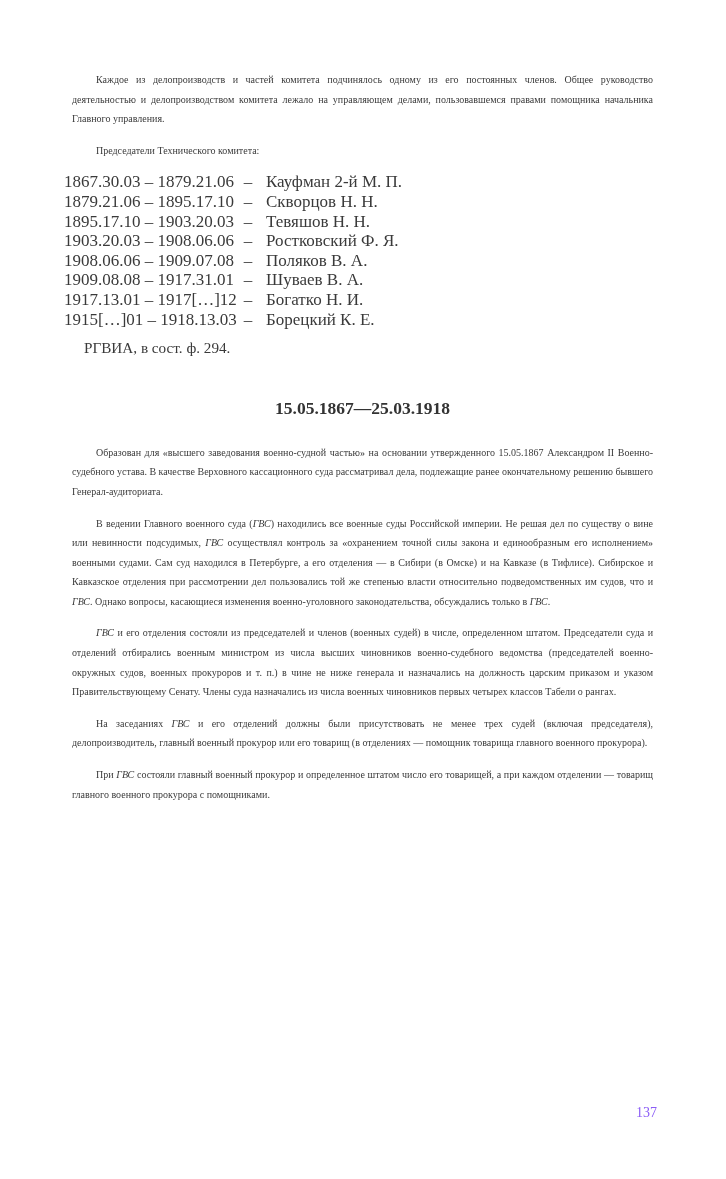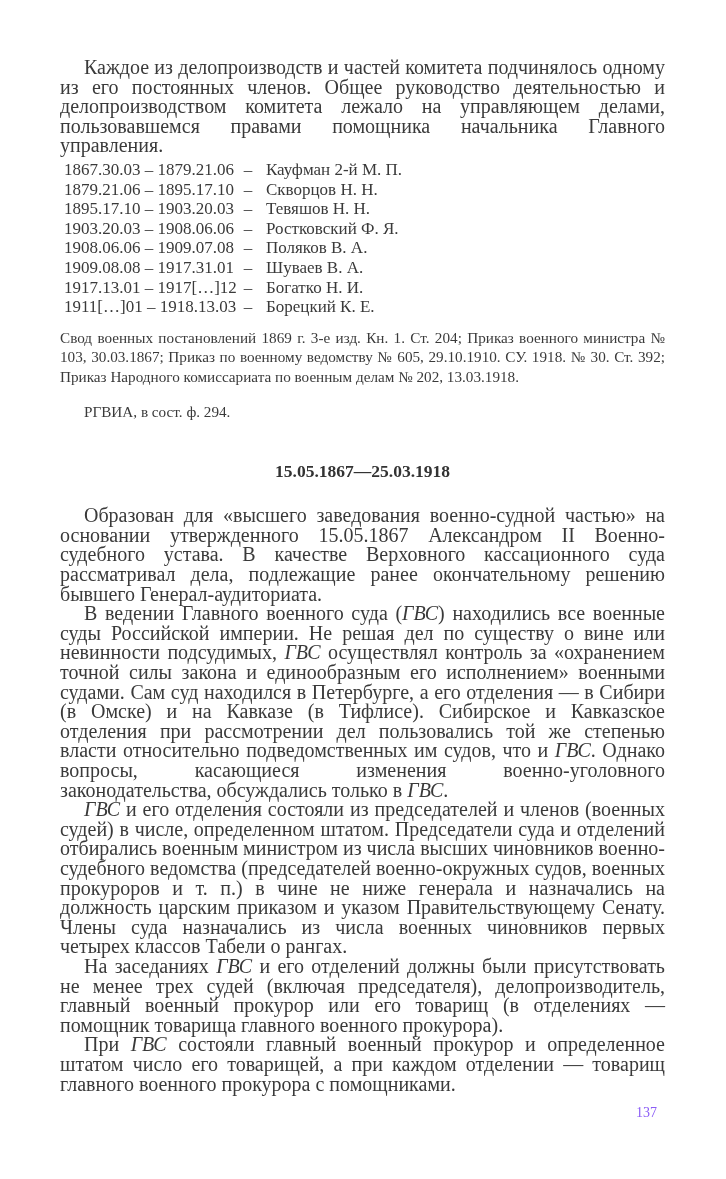--- a/index.html
+++ b/index.html
@@ -15,25 +15,25 @@
     font-family: "Liberation Serif", "DejaVu Serif", serif;
     color: #3a3a3a;
   }
   .page {
     position: absolute;
     left: 60px;
     top: 58px;
     width: 605px;
   }
   .p {
-    font-size: 20px;
+    font-size: 10px;
     line-height: 19.6px;
     text-align: justify;
     text-align-last: left;
-    margin: 0;
+    margin: 12px;
     text-indent: 24px;
     hyphens: manual;
   }
   .list {
     margin: 4px;
     padding-left: 0;
     list-style: none;
     font-size: 17px;
     line-height: 19.6px;
   }
@@ -74,20 +74,21 @@
     color: #8b5cf6;
   }
   .it { font-style: italic; }
 </style>
 </head>
 <body>
 
 <div class="page">
 
   <p class="p">Каждое из делопроизводств и частей комитета подчинялось одному из его постоянных членов. Общее руководство деятельностью и делопроизводством комитета лежало на управляющем делами, пользовавшемся правами помощника начальника Главного управления.</p>
+  <p class="p">Председатели Технического комитета:</p>
 
   <ul class="list">
     <li>
         <span class="dates">1867.30.03 – 1879.21.06</span>
         <span class="dash">–</span>
         <span class="name">Кауфман 2-й М. П.</span>
       </li>
     <li>
         <span class="dates">1879.21.06 – 1895.17.10</span>
         <span class="dash">–</span>
@@ -112,27 +113,26 @@
         <span class="dates">1909.08.08 – 1917.31.01</span>
         <span class="dash">–</span>
         <span class="name">Шуваев В. А.</span>
       </li>
     <li>
         <span class="dates">1917.13.01 – 1917[…]12</span>
         <span class="dash">–</span>
         <span class="name">Богатко Н. И.</span>
       </li>
     <li>
-        <span class="dates">1911[…]01 – 1918.13.03</span>
+        <span class="dates">1915[…]01 – 1918.13.03</span>
         <span class="dash">–</span>
         <span class="name">Борецкий К. Е.</span>
       </li>
   </ul>
 
-  <p class="sources">Свод военных постановлений 1869 г. 3-е изд. Кн. 1. Ст. 204; Приказ военного министра № 103, 30.03.1867; Приказ по военному ведомству № 605, 29.10.1910. СУ. 1918. № 30. Ст. 392; Приказ Народного комиссариата по военным делам № 202, 13.03.1918.</p>
   <p class="archive">РГВИА, в сост. ф. 294.</p>
 
   <div class="heading">
     <div class="dates-title">15.05.1867—25.03.1918</div>
   </div>
 
   <div class="section-body">
     <p class="p"><span>Образован для «высшего заведования военно-судной частью» на основании утвержденного 15.05.1867 Александром II Военно-судебного устава. В качестве Верховного кассационного суда рассматривал дела, подлежащие ранее окончательному решению бывшего Генерал-аудиториата.</span></p>
     <p class="p"><span>В ведении Главного военного суда (</span><span class="it">ГВС</span><span>) находились все военные суды Российской империи. Не решая дел по существу о вине или невинности подсудимых, </span><span class="it">ГВС</span><span> осуществлял контроль за «охранением точной силы закона и единообразным его исполнением» военными судами. Сам суд находился в Петербурге, а его отделения — в Сибири (в Омске) и на Кавказе (в Тифлисе). Сибирское и Кавказское отделения при рассмотрении дел пользовались той же степенью власти относительно подведомственных им судов, что и </span><span class="it">ГВС</span><span>. Однако вопросы, касающиеся изменения военно-уголовного законодательства, обсуждались только в </span><span class="it">ГВС</span><span>.</span></p>
     <p class="p"><span class="it">ГВС</span><span> и его отделения состояли из председателей и членов (военных судей) в числе, определенном штатом. Председатели суда и отделений отбирались военным министром из числа высших чиновников военно-судебного ведомства (председателей военно-окружных судов, военных прокуроров и т. п.) в чине не ниже генерала и назначались на должность царским приказом и указом Правительствующему Сенату. Члены суда назначались из числа военных чиновников первых четырех классов Табели о рангах.</span></p>

